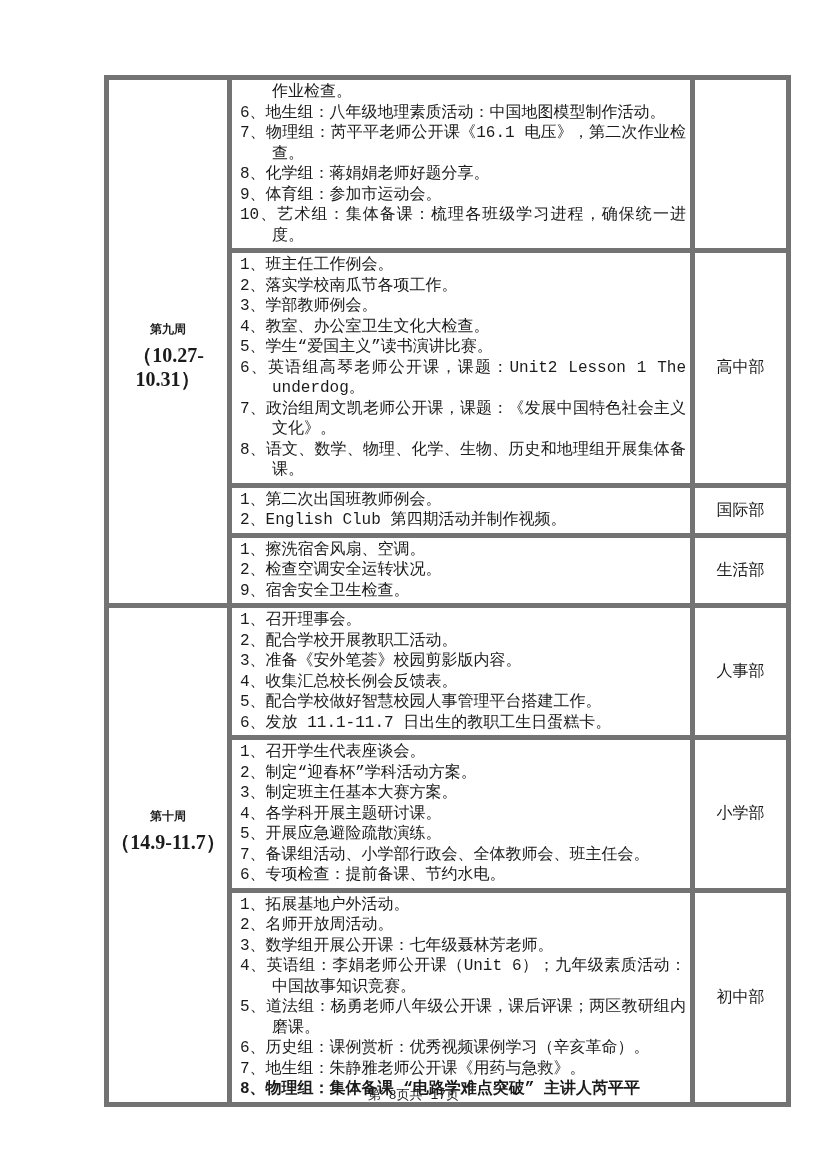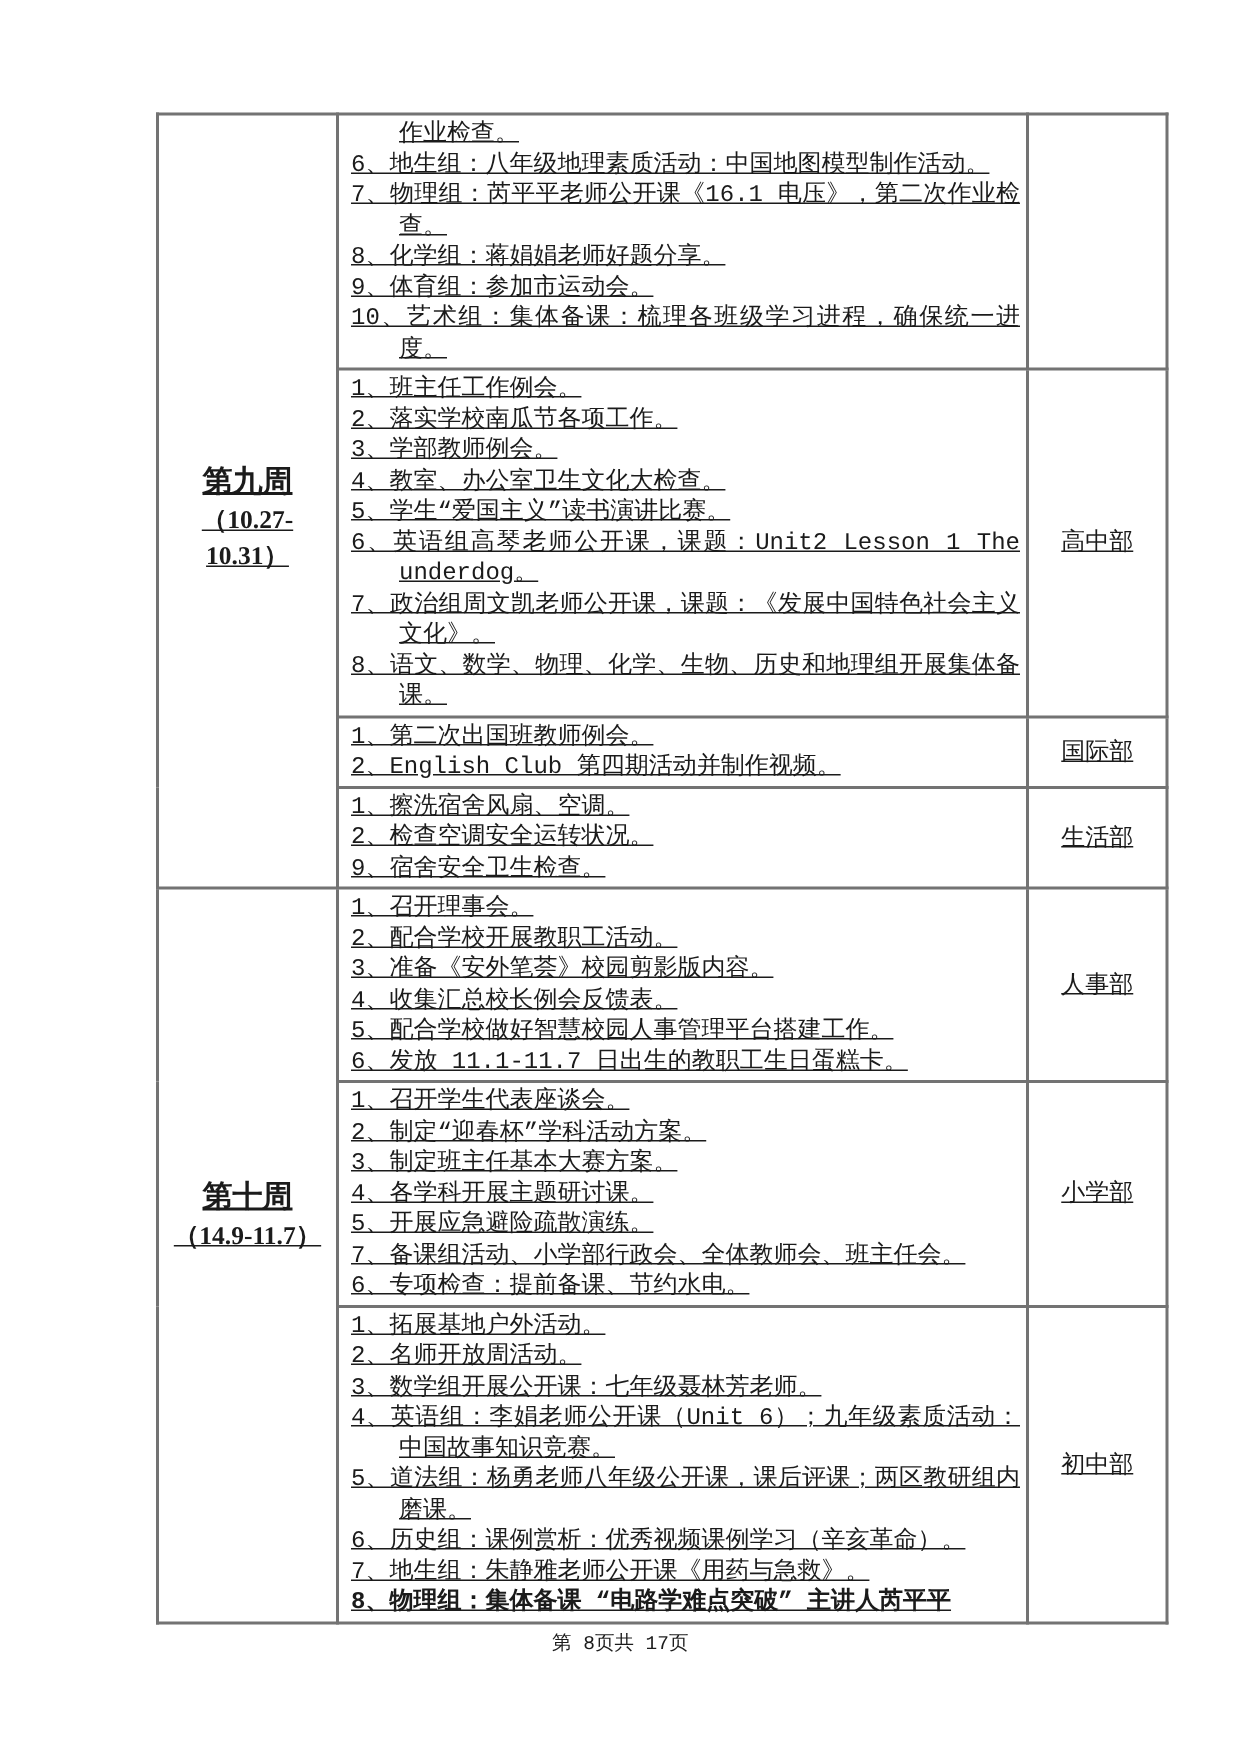--- a/index.html
+++ b/index.html
@@ -21,37 +21,36 @@
     background: #ffffff;
   }
   table.schedule {
     position: absolute;
     left: 104px;
     top: 75px;
     border-collapse: collapse;
     table-layout: fixed;
   }
   td {
-    border: 2px solid #737373;
-    text-decoration: underline;
+    border: 5px solid #737373;
   }
   td.week {
     width: 116px;
     text-align: center;
     vertical-align: middle;
     font-weight: bold;
   }
   td.week.wg0 { padding-top: 26px; }
   td.week.wg1 { padding-bottom: 52px; text-align: center; }
   .week-label {
-    font-size: 20px;
+    font-size: 12px;
     line-height: 25px;
   }
   .week-dates {
-    font-size: 17px;
+    font-size: 20px;
     line-height: 24px;
     font-weight: bold;
     font-family: "Liberation Serif", serif;
   }
   td.content {
     width: 446px;
     vertical-align: top;
     padding: 2px 4px 2px 8px;
   }
   td.dept {

